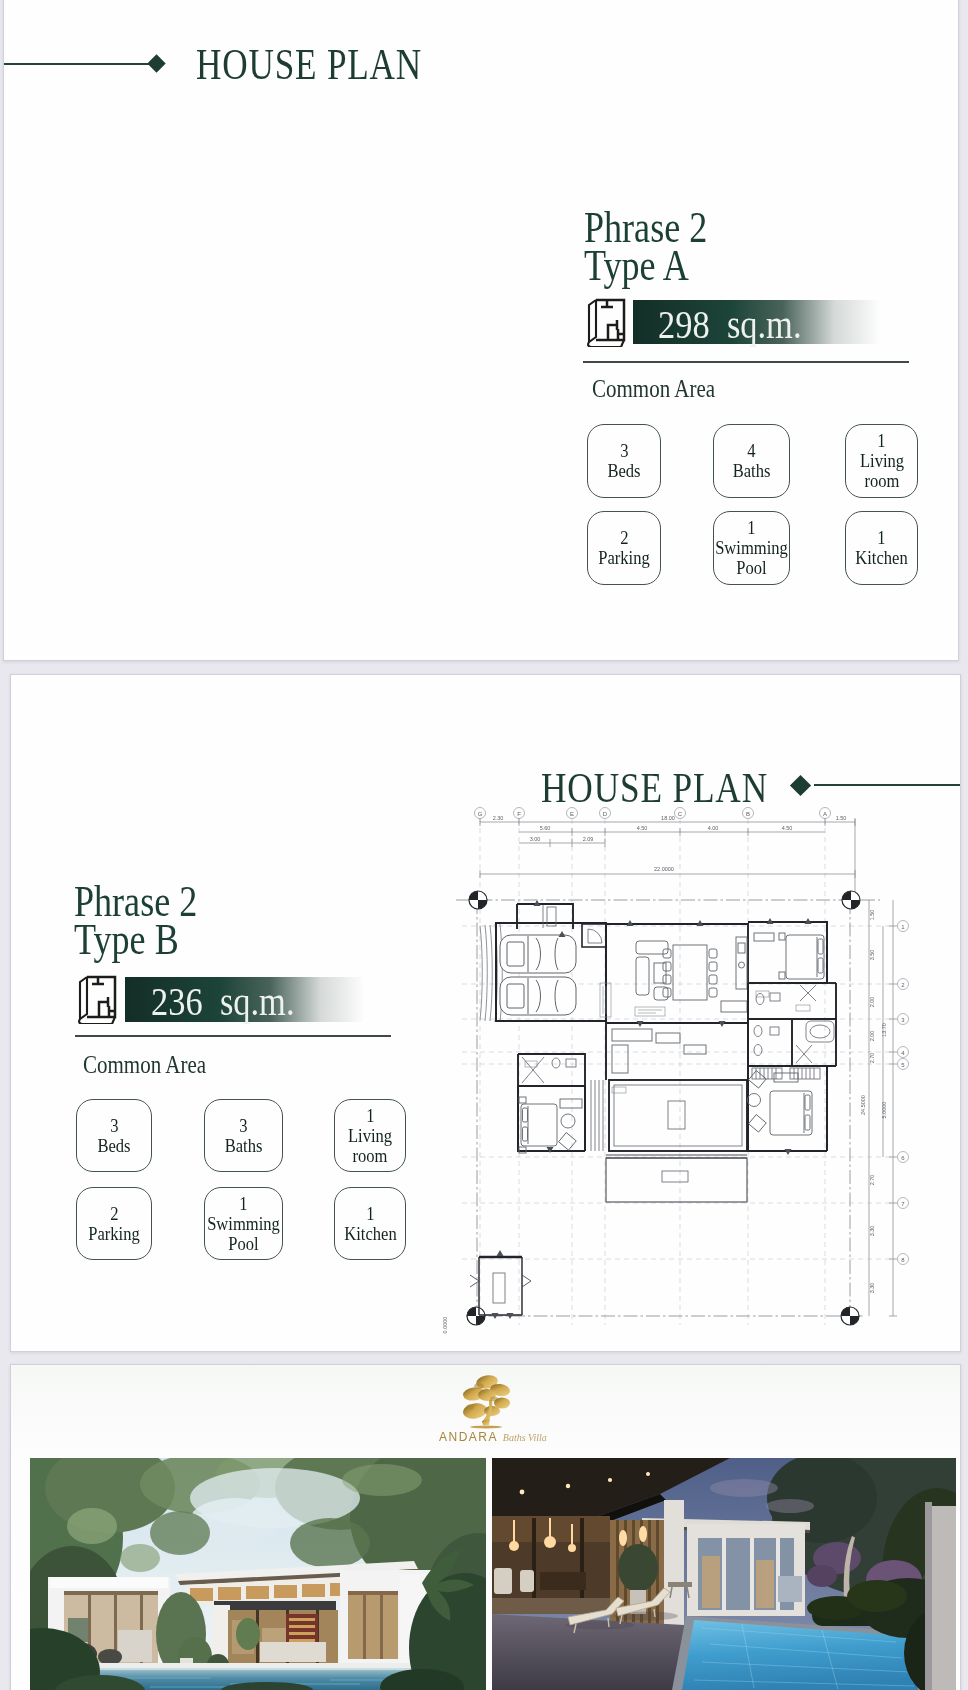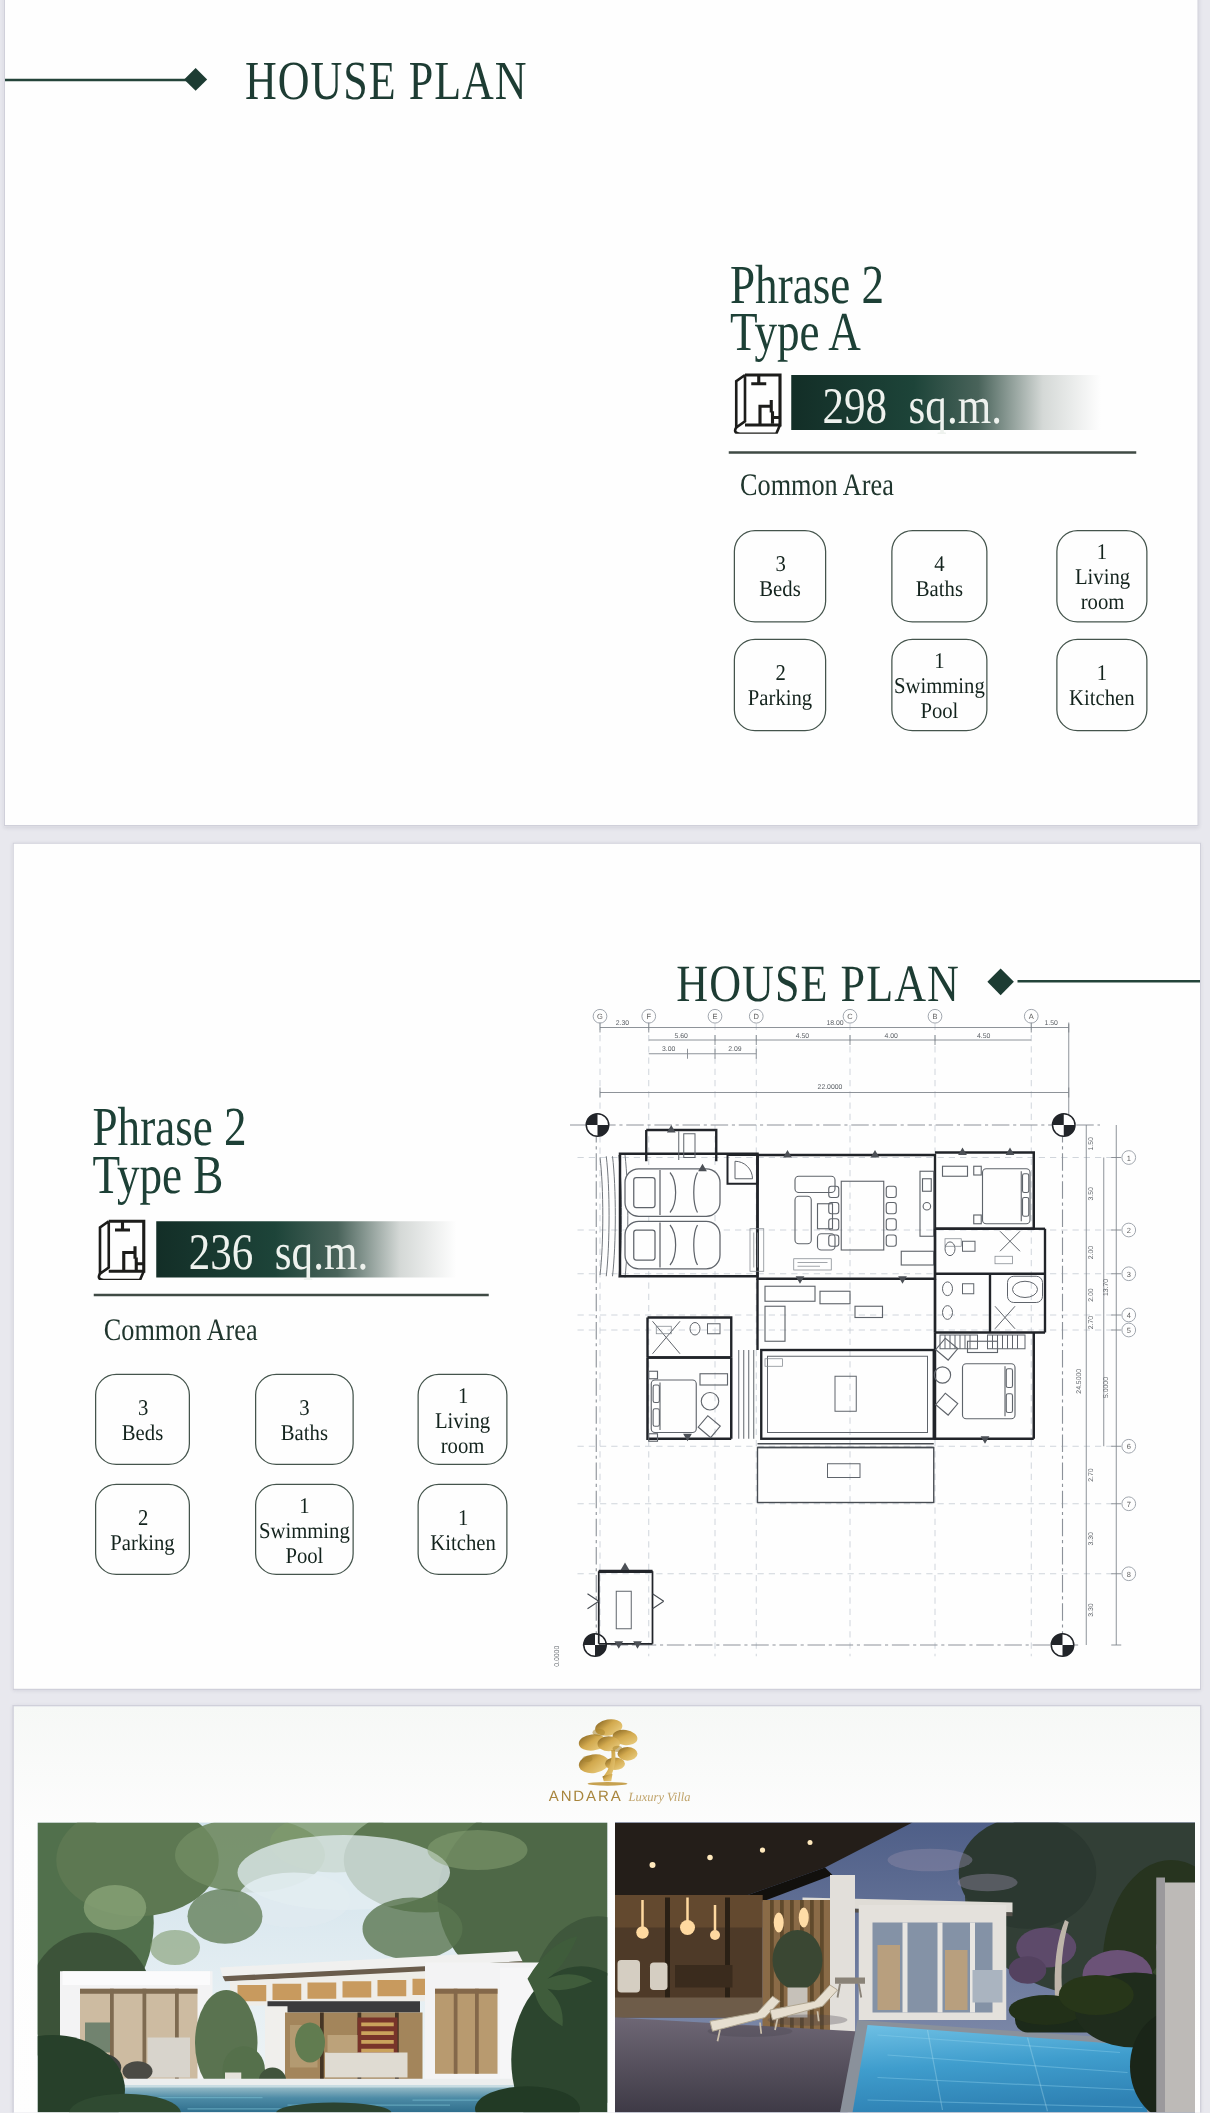--- a/index.html
+++ b/index.html
@@ -462,21 +462,21 @@
       <path d="M20,48 L28,46 L27,52 L21,52 Z"></path>
     </g>
     <g fill="#a9852f" opacity="0.55">
       <ellipse cx="17" cy="13" rx="5" ry="3"></ellipse>
       <ellipse cx="32" cy="26" rx="4" ry="2.5"></ellipse>
       <ellipse cx="8" cy="34" rx="4" ry="2.5"></ellipse>
     </g>
     <ellipse cx="24" cy="54" rx="16" ry="1.5" fill="#c6a150"></ellipse>
   </svg>
 
-  <div class="abs" style="left:439px;top:1430px;width:200px;color:#a8853c;font-size:12px;letter-spacing:1.5px;font-family:'Liberation Sans',sans-serif;white-space:nowrap;">ANDARA&nbsp;<span style="font-family:'Liberation Serif',serif;font-style:italic;font-size:10px;letter-spacing:0;color:#bfa268;">Luxury Villa</span></div>
+  <div class="abs" style="left:439px;top:1430px;width:200px;color:#a8853c;font-size:12px;letter-spacing:1.5px;font-family:'Liberation Sans',sans-serif;white-space:nowrap;">ANDARA&nbsp;<span style="font-family:'Liberation Serif',serif;font-style:italic;font-size:10px;letter-spacing:0;color:#bfa268;">Baths Villa</span></div>
 
   <div class="abs" id="photoL" style="left:30px;top:1458px;width:456px;height:232px;background:#dfe9ef;overflow:hidden;">
   <svg width="456" height="232" viewBox="0 0 456 232">
     <defs>
       <linearGradient id="skyL" x1="0" y1="0" x2="0" y2="1">
         <stop offset="0" stop-color="#cfe1eb"></stop>
             <stop offset="0.6" stop-color="#e6eff3"></stop>
             <stop offset="1" stop-color="#f0f5f6"></stop>
       </linearGradient>
       <linearGradient id="poolL" x1="0" y1="0" x2="0" y2="1">

